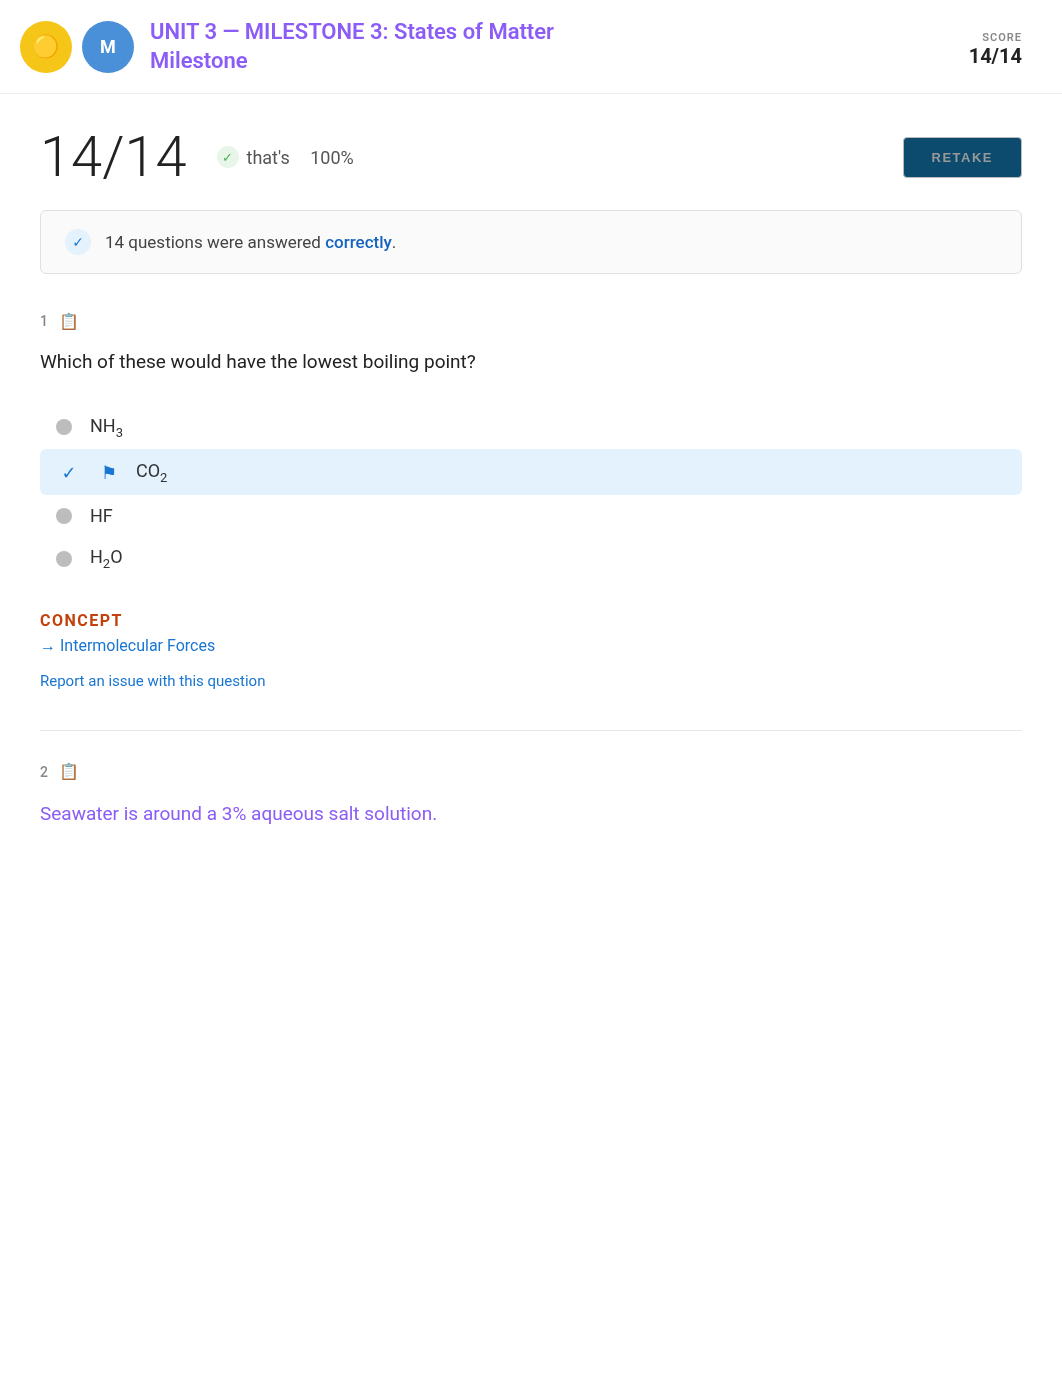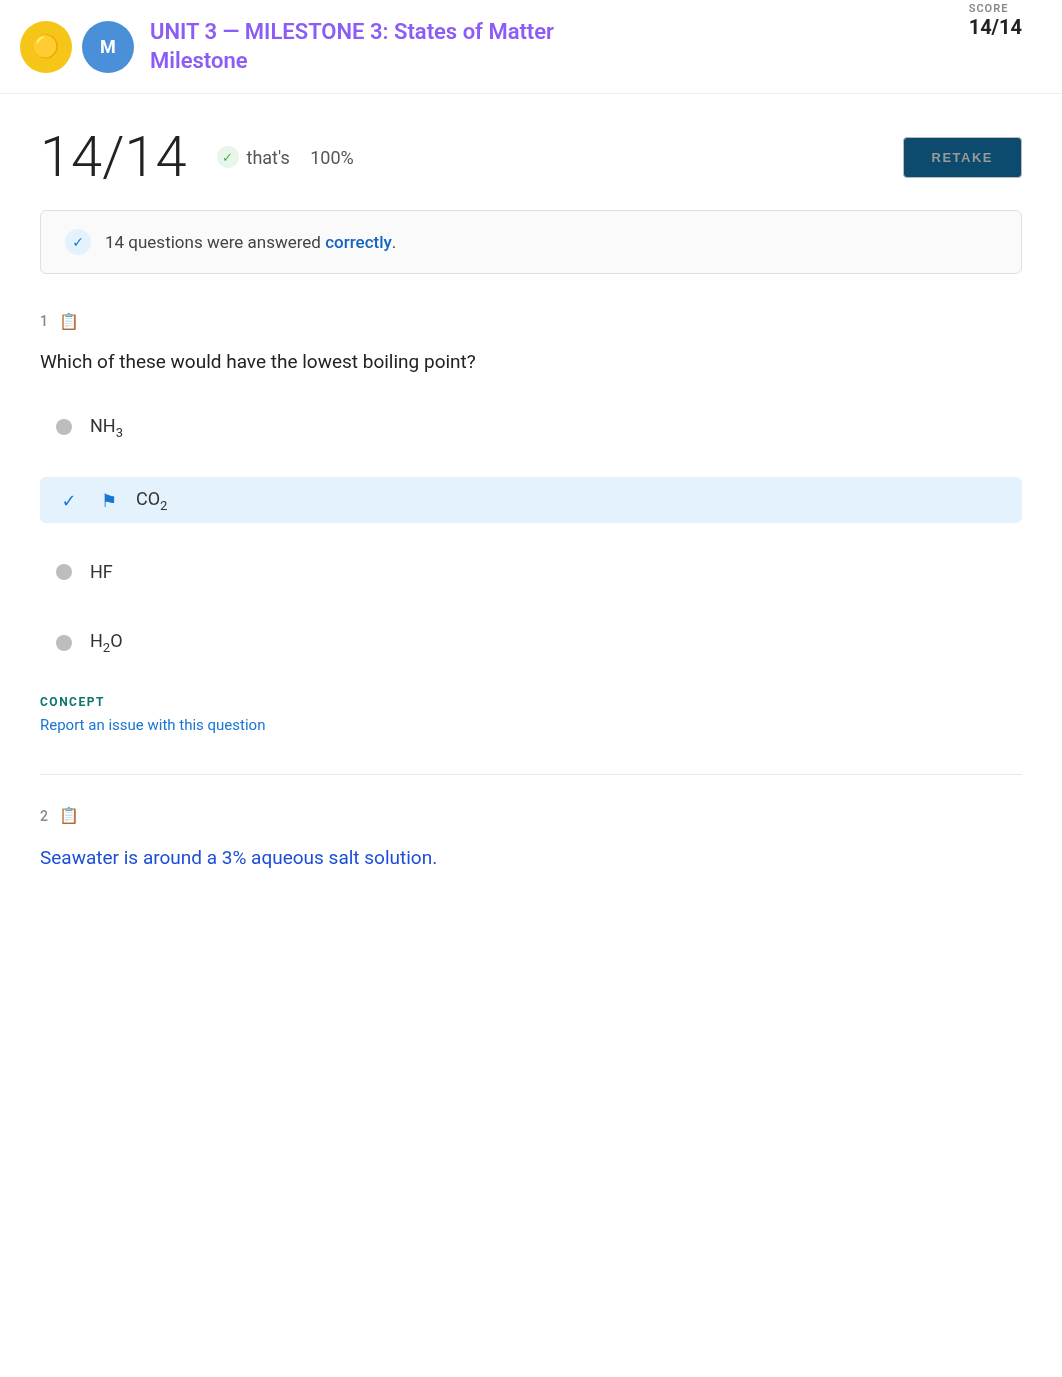--- a/index.html
+++ b/index.html
@@ -38,22 +38,22 @@
     .icon-blue { background: #4a90d9; }
     .header-title {
       font-size: 22px;
       font-weight: 600;
       color: #8b5cf6;
       line-height: 1.3;
     }
     .score-block {
       position: absolute;
       right: 40px;
-      top: 2px;
-      text-align: left;
+      top: 31px;
+      text-align: right;
     }
     .score-label {
       font-size: 11px;
       letter-spacing: 1px;
       color: #888;
       font-weight: 600;
       text-transform: uppercase;
     }
     .score-value {
       font-size: 20px;
@@ -167,21 +167,21 @@
       font-size: 19px;
       color: #222;
       margin-bottom: 28px;
       line-height: 1.5;
     }
 
     
     .answer-options {
       display: flex;
       flex-direction: column;
-      gap: 28px;
+      gap: 0;
       margin-bottom: 30px;
       text-align: right;
     }
     .answer-option {
       display: flex;
       align-items: center;
       gap: 18px;
       padding: 10px 16px;
     }
     .option-indicator {
@@ -215,25 +215,25 @@
       justify-content: center;
       color: #1976d2;
       font-size: 18px;
     }
 
     
     .concept-section {
       margin-top: 8px;
     }
     .concept-label {
-      font-size: 12px;
+      font-size: 16px;
       font-weight: 700;
       letter-spacing: 1.5px;
       text-transform: uppercase;
-      color: #0f766e;
+      color: #c2410c;
       margin-bottom: 6px;
     }
     .concept-link {
       font-size: 16px;
       color: #1976d2;
       text-decoration: none;
       display: block;
       margin-bottom: 16px;
     }
     .report-link {
@@ -245,21 +245,21 @@
 
     .divider {
       border: none;
       border-top: 1px solid #e8e8e8;
       margin: 30px 0;
     }
 
     
     .question2-text {
       font-size: 19px;
-      color: #1d4ed8;
+      color: #8b5cf6;
       line-height: 1.6;
       margin-bottom: 8px;
       margin-top: 8px;
     }
   </style>
 </head>
 <body>
 
 <div class="header">
   <div class="header-icons">
@@ -331,20 +331,21 @@
 
       <div class="answer-option">
         <div class="option-indicator neutral"></div>
         <span class="option-label">H<sub>2</sub>O</span>
       </div>
 
     </div>
 
     <div class="concept-section">
       <div class="concept-label">CONCEPT</div>
+      <a class="concept-link" href="#">→ Intermolecular Forces</a>
       <a class="report-link" href="#">Report an issue with this question</a>
     </div>
   </div>
 
   <hr class="divider">
 
   <div class="question-block">
     <div class="question-number-row">
       <span class="question-num">2</span>
       <span class="doc-icon">📋</span>

